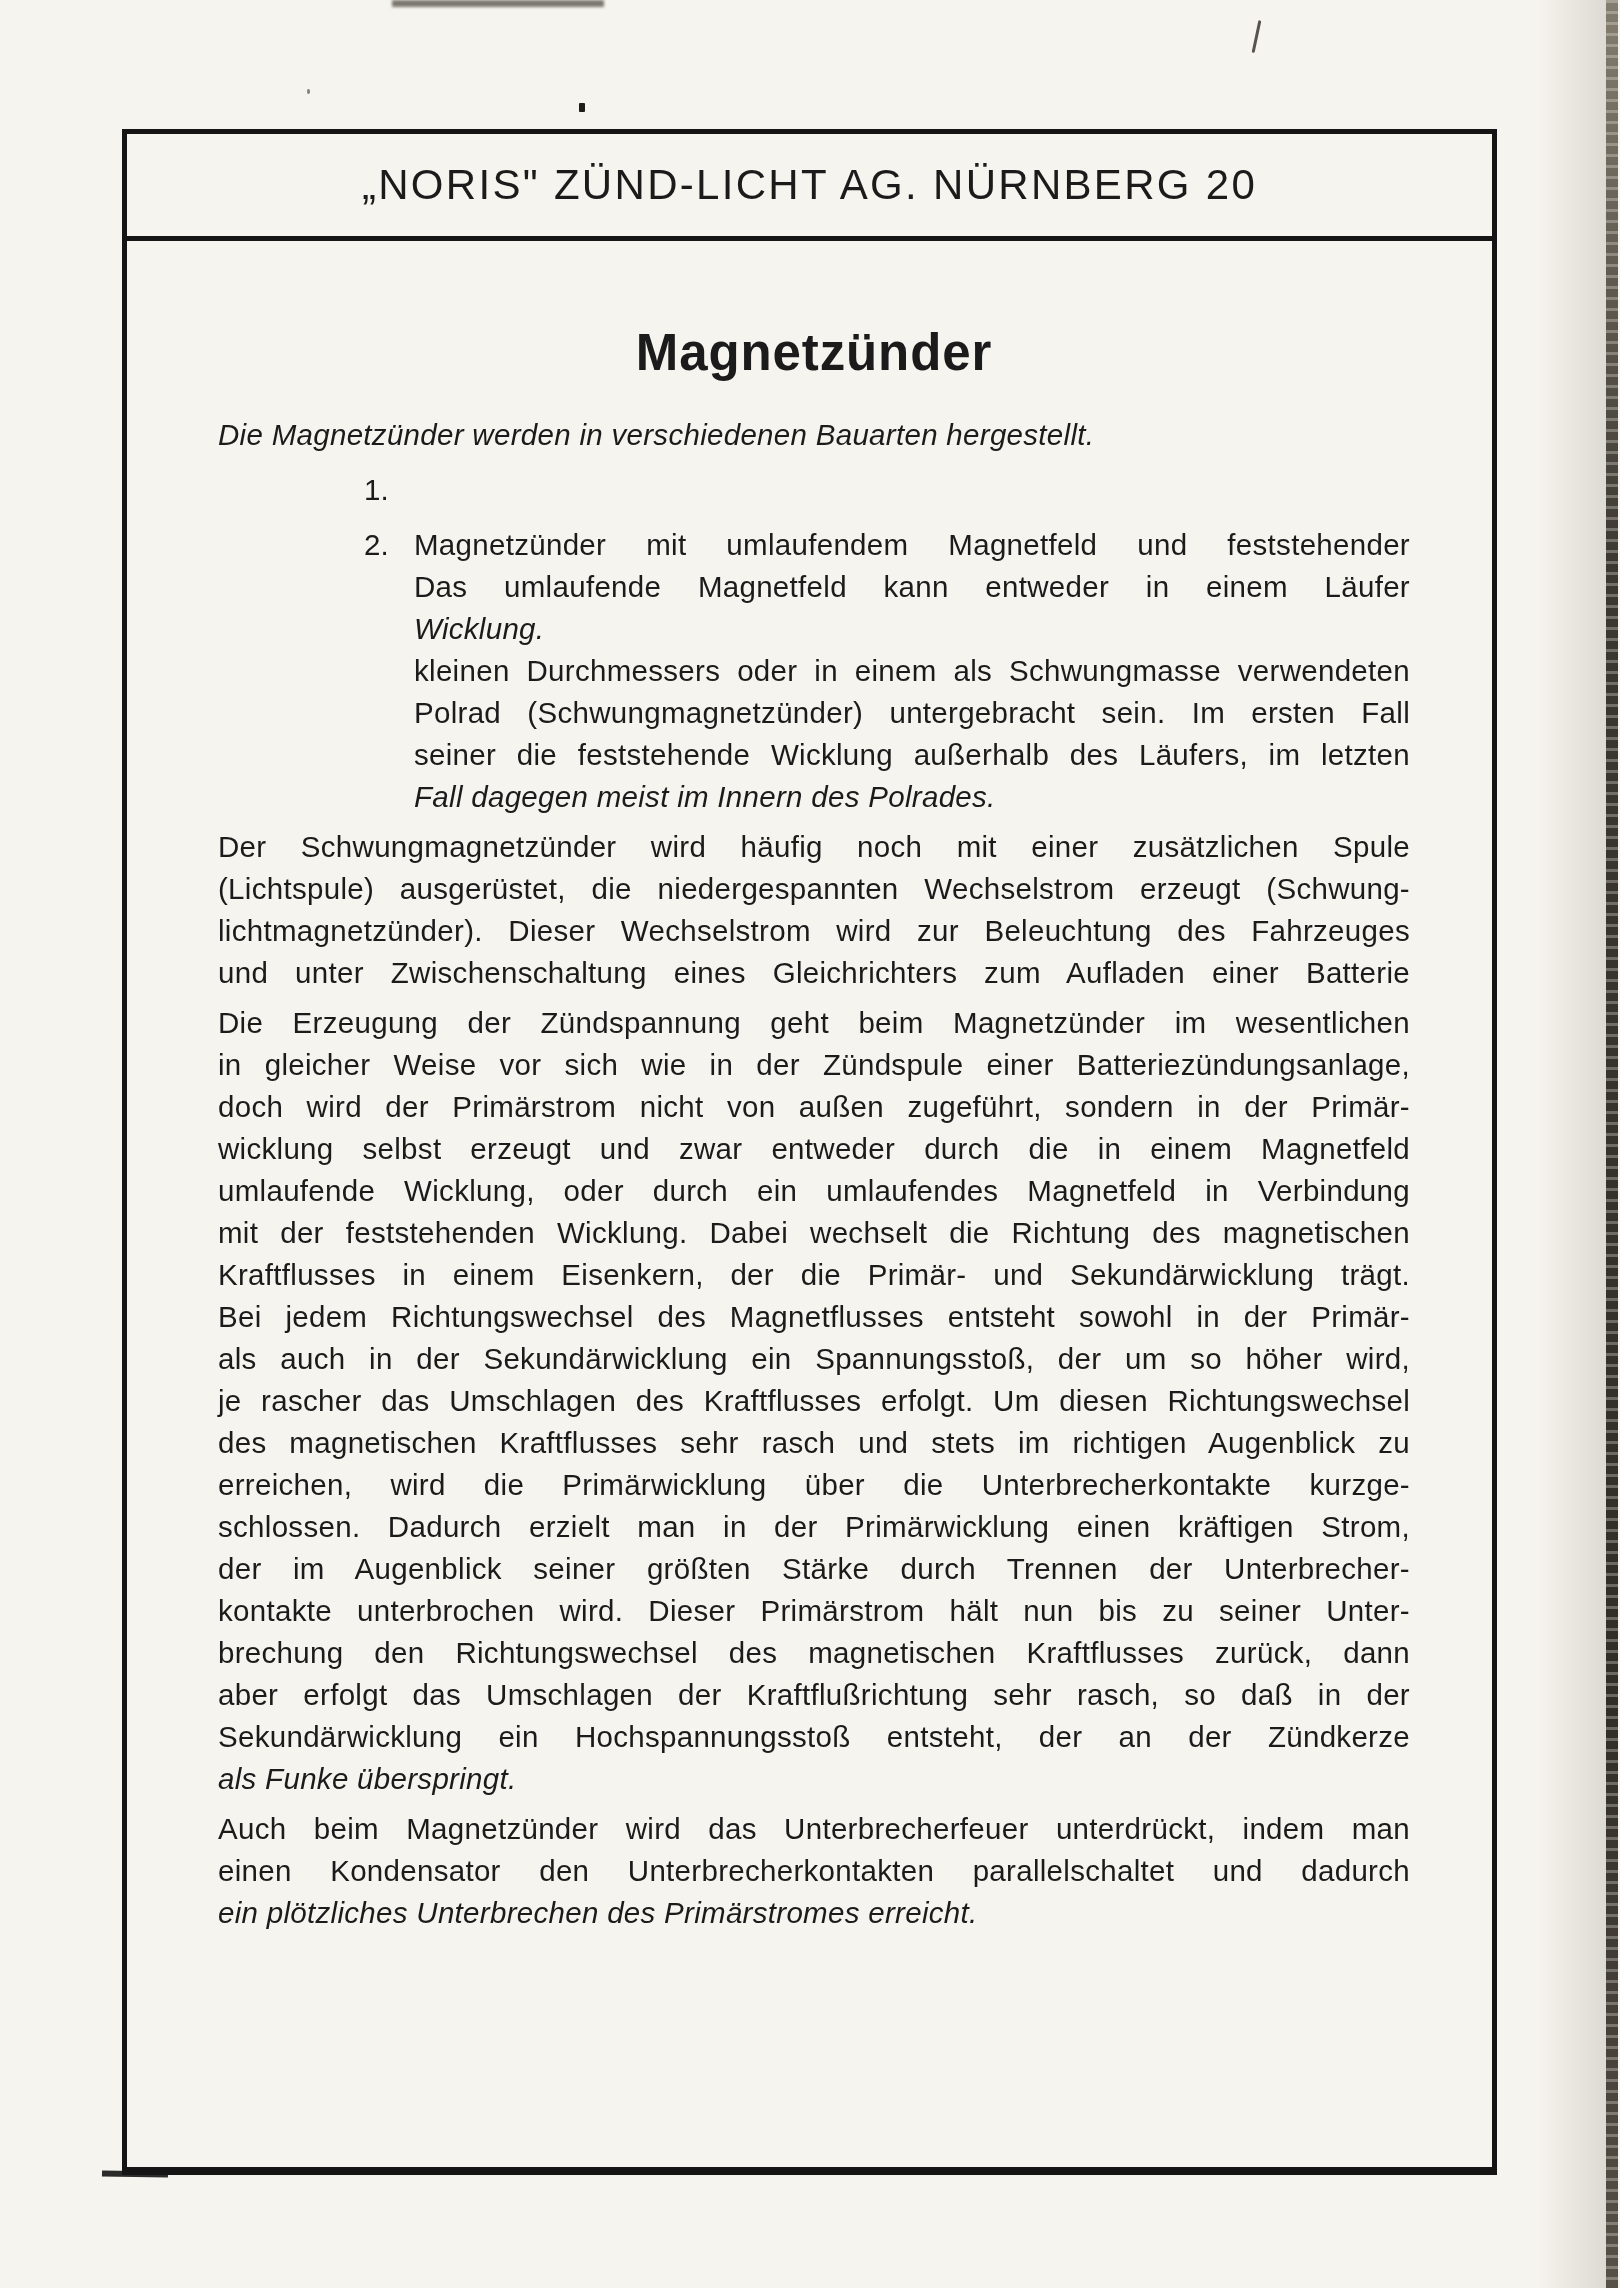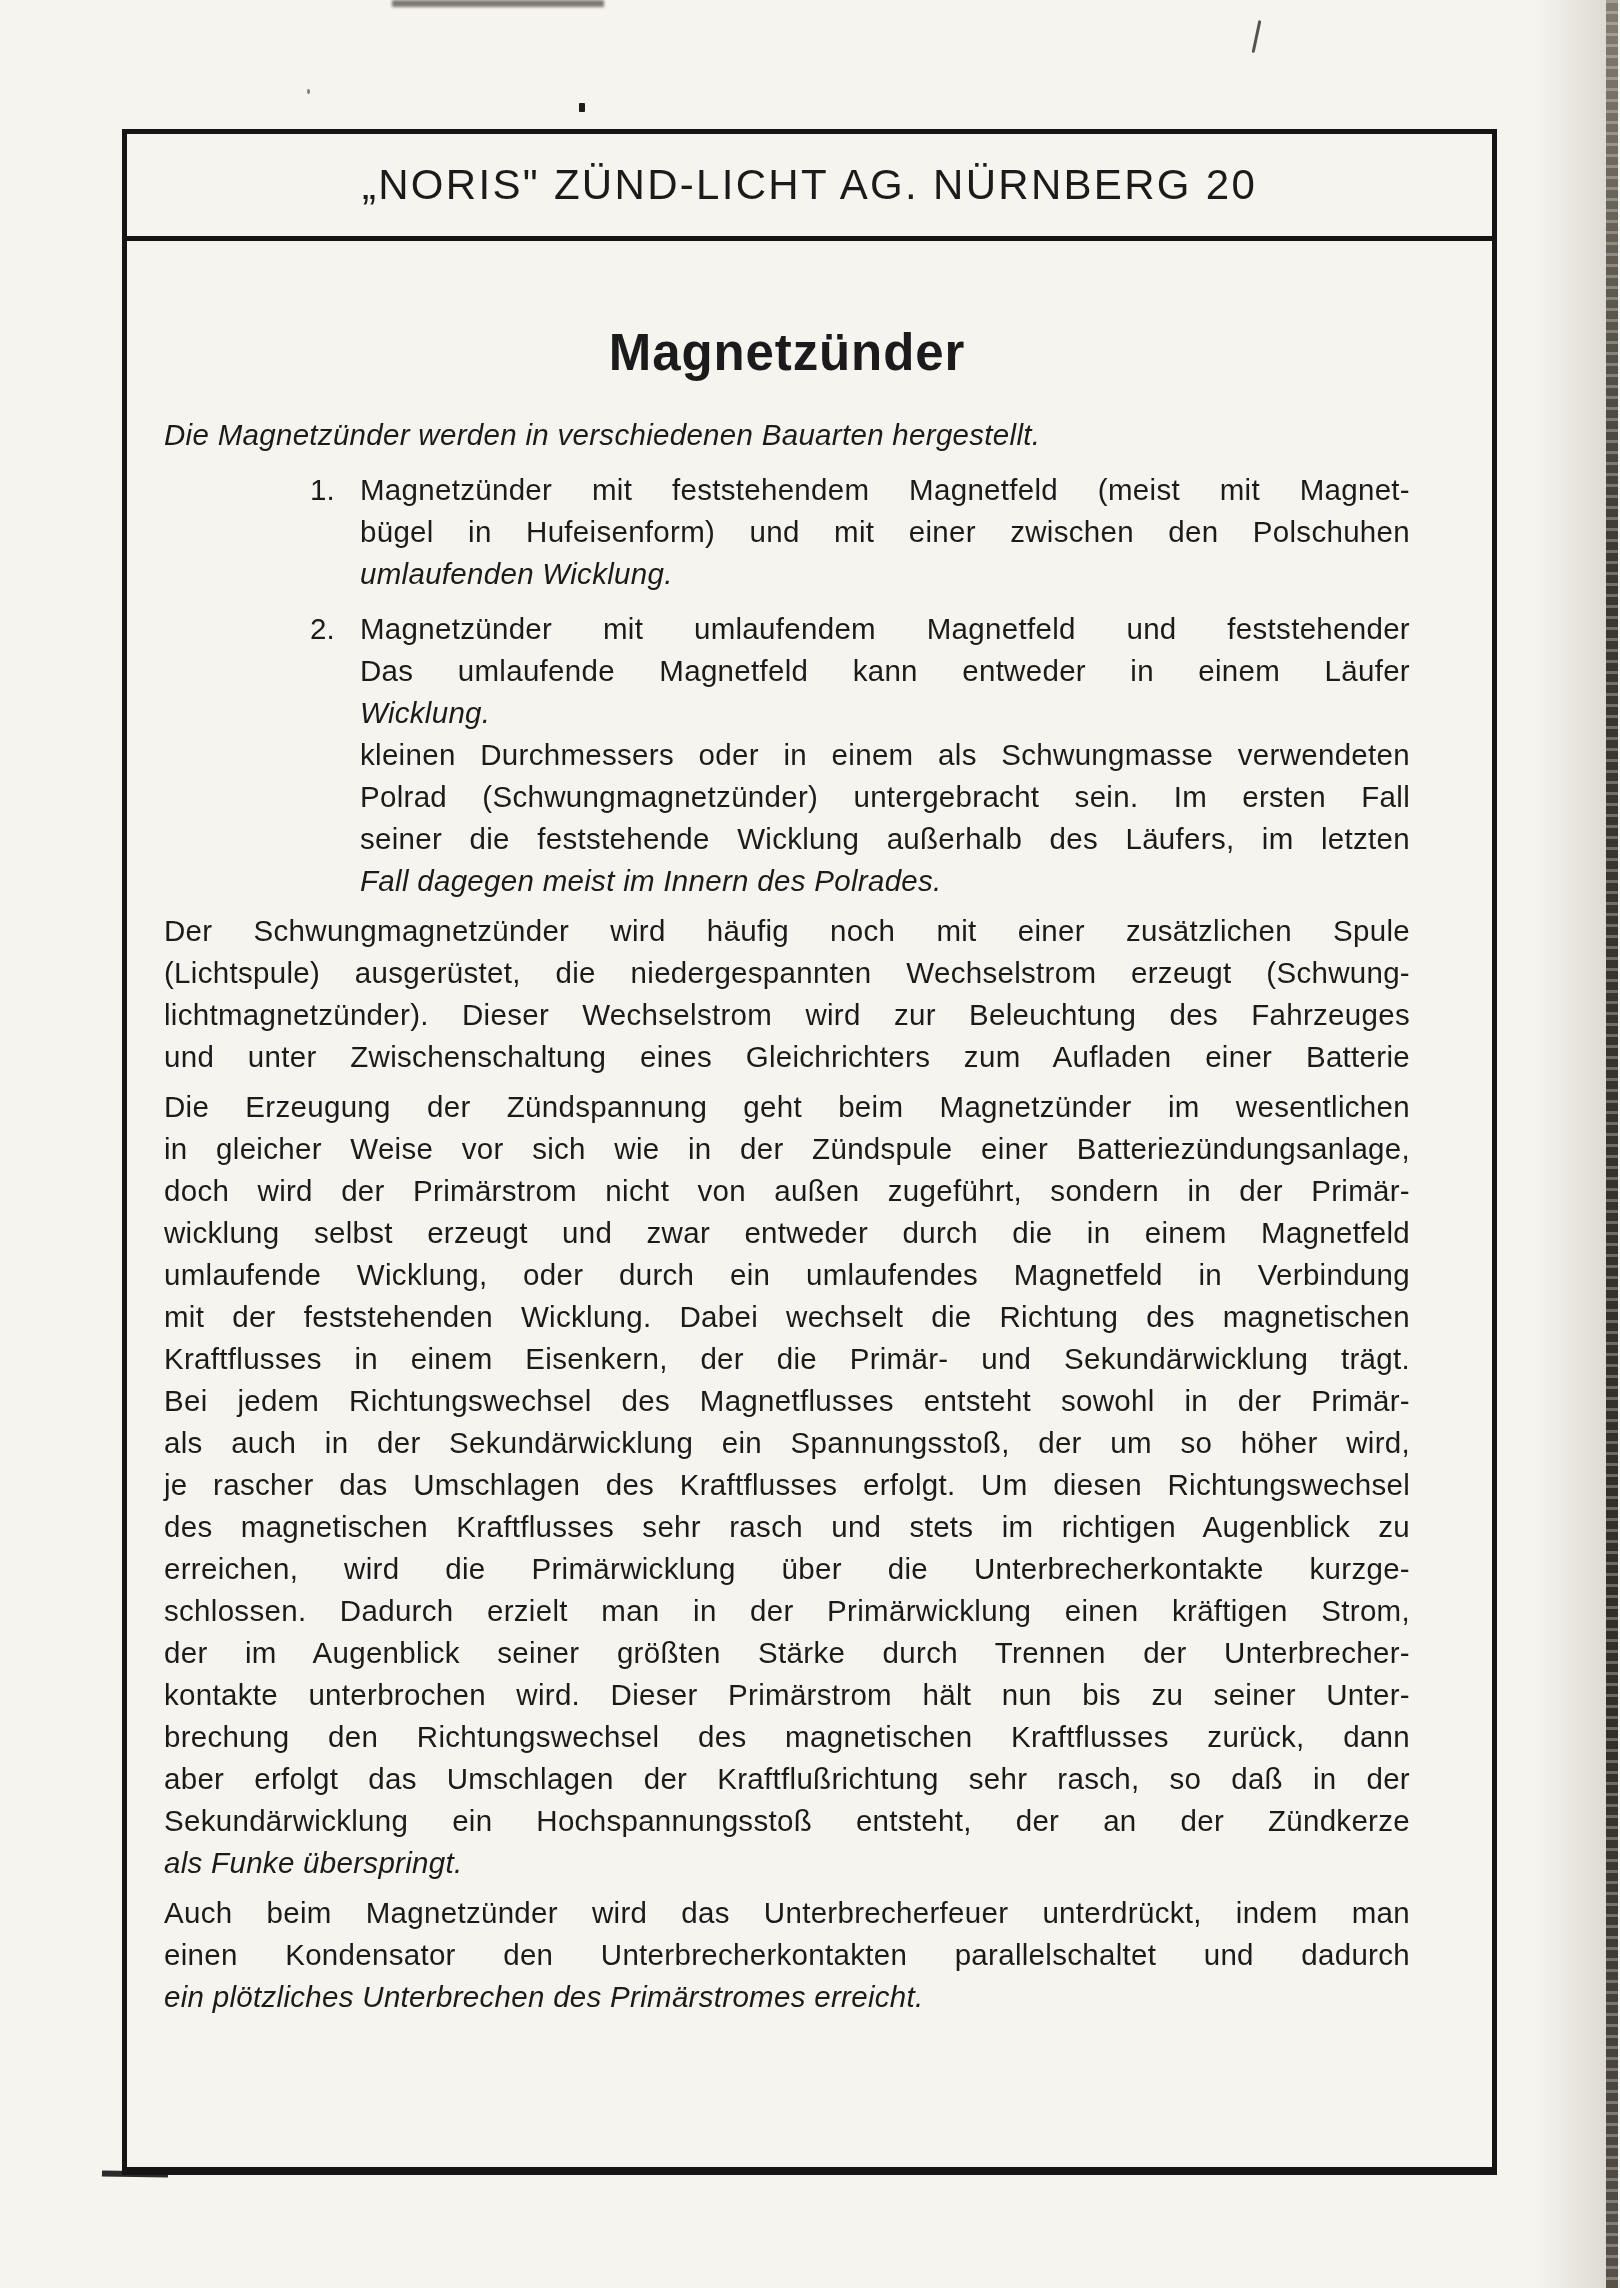--- a/index.html
+++ b/index.html
@@ -38,21 +38,21 @@
   }
   .header-box{
     height:102px;
     border-bottom:5.5px solid var(--frame);
     display:flex;align-items:center;justify-content:center;
     font-size:42px;
     letter-spacing:2.3px;
     color:var(--ink);
     white-space:nowrap;
   }
-  .content{padding:83px 82px 0 37px;}
+  .content{padding:83px 82px 0 91px;}
   .title{
     margin:0 0 33px 0;
     text-align:center;
     font-size:51px;line-height:57px;
     font-weight:bold;
     letter-spacing:0.9px;
   }
   
   .line{
     font-size:29.5px;line-height:42px;
@@ -87,25 +87,20 @@
       <span class="header-text">„NORIS" ZÜND-LICHT AG. NÜRNBERG 20</span>
     </div>
     <div class="content">
       <h1 class="title">Magnetzünder</h1>
       <div id="body-blocks">
           <div class="para first">
             <div class="line last">Die Magnetzünder werden in verschiedenen Bauarten hergestellt.</div>
           </div>
           <div class="list-item">
             <div class="num">1.</div>
-            <div class="list-lines">
-              <div class="line">Magnetzünder mit feststehendem Magnetfeld (meist mit Magnet-</div>
-              <div class="line">bügel in Hufeisenform) und mit einer zwischen den Polschuhen</div>
-              <div class="line last">umlaufenden Wicklung.</div>
-            </div>
           </div>
           <div class="list-item">
             <div class="num">2.</div>
             <div class="list-lines">
               <div class="line">Magnetzünder mit umlaufendem Magnetfeld und feststehender</div>
               <div class="line">Das umlaufende Magnetfeld kann entweder in einem Läufer</div>
               <div class="line last">Wicklung.</div>
               <div class="line">kleinen Durchmessers oder in einem als Schwungmasse verwendeten</div>
               <div class="line">Polrad (Schwungmagnetzünder) untergebracht sein. Im ersten Fall</div>
               <div class="line">seiner die feststehende Wicklung außerhalb des Läufers, im letzten</div>

